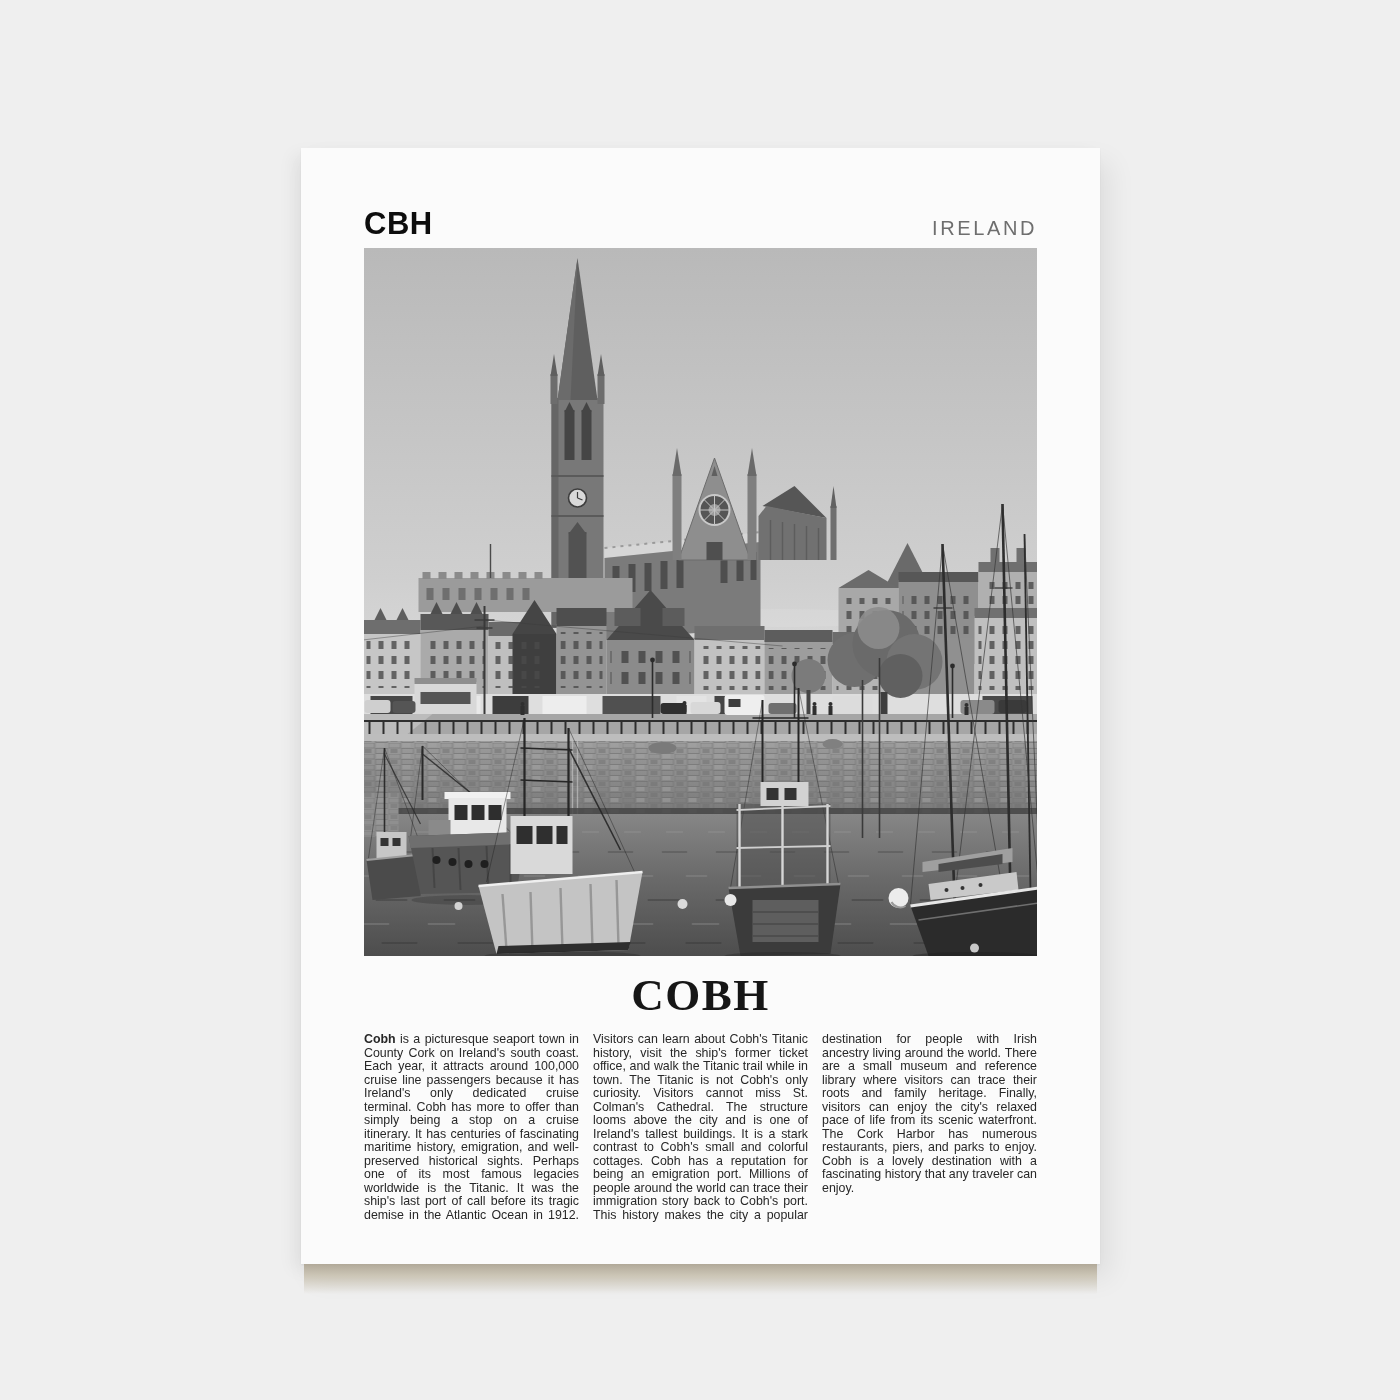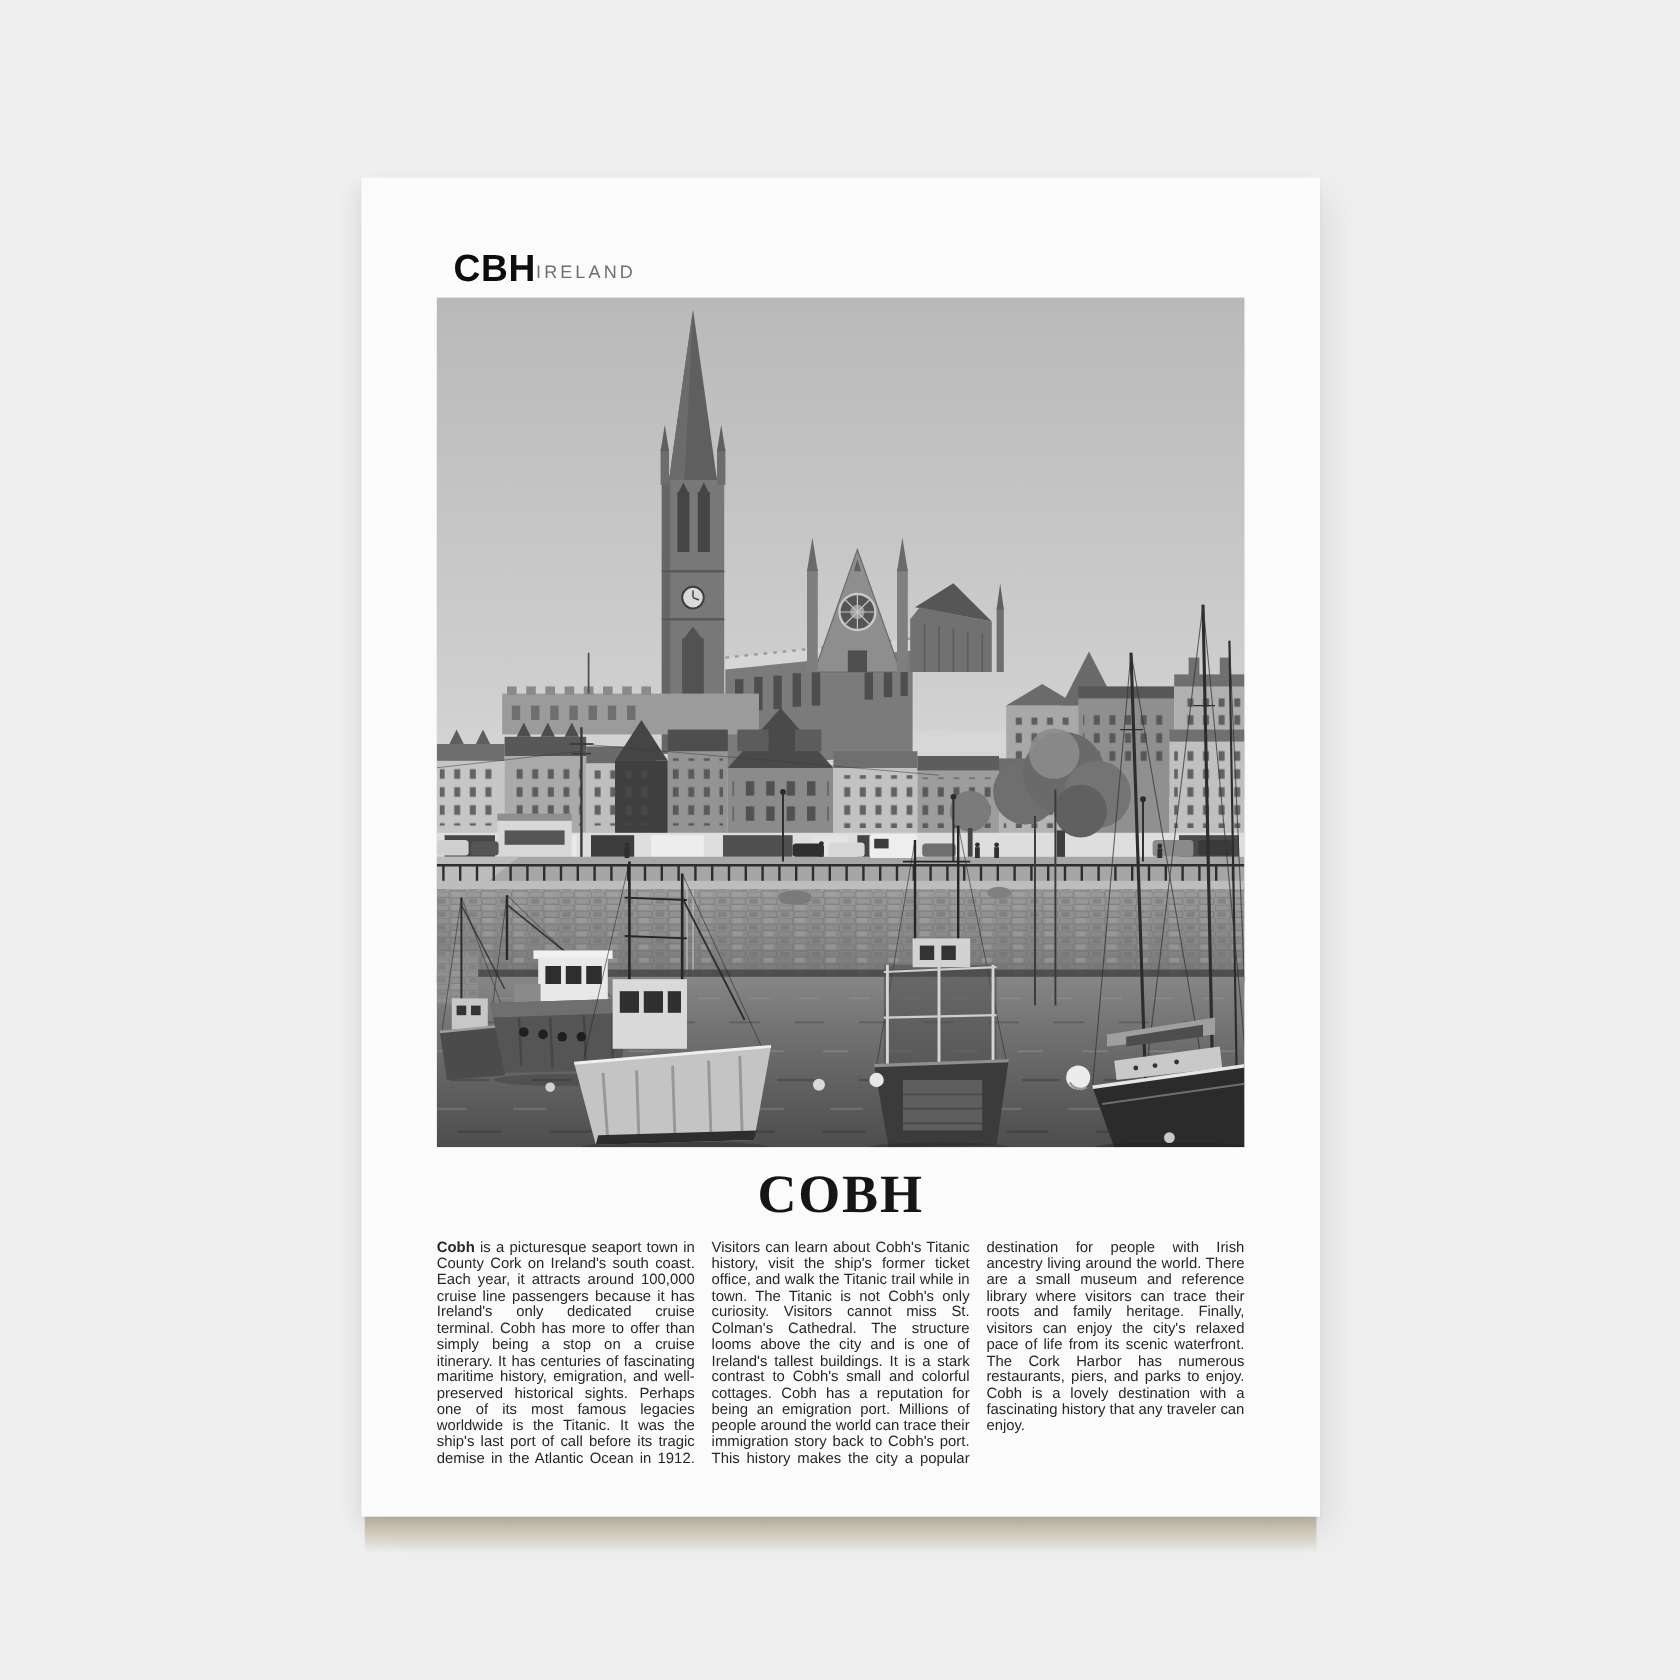--- a/index.html
+++ b/index.html
@@ -35,36 +35,35 @@
     height:30px;
     background:linear-gradient(to bottom,#ada492 0%,#c9c2b1 38%,rgba(239,239,239,0) 100%);
     opacity:.9;
   }
   .poster-inner{
     position:absolute; inset:0;
     padding:57px 63px 0 63px;
   }
   .poster-header{
     display:flex;
-    justify-content:flex-start;
+    justify-content:space-between;
     align-items:flex-end;
     height:34px;
     margin-bottom:9px;
-    margin-left:14px;
   }
   .brand{
     font-weight:700;
     font-size:31px;
     line-height:30px;
     letter-spacing:.5px;
     color:#0d0d0d;
     transform:scaleY(1.02);
   }
   .country{
-    font-size:15px;
+    font-size:20px;
     letter-spacing:2.6px;
     color:var(--muted);
     line-height:22px;
   }
   .photo-frame{
     width:673px; height:708px;
     overflow:hidden;
     background:#c9c9c9;
   }
   .photo-frame svg{display:block;width:100%;height:100%;}

